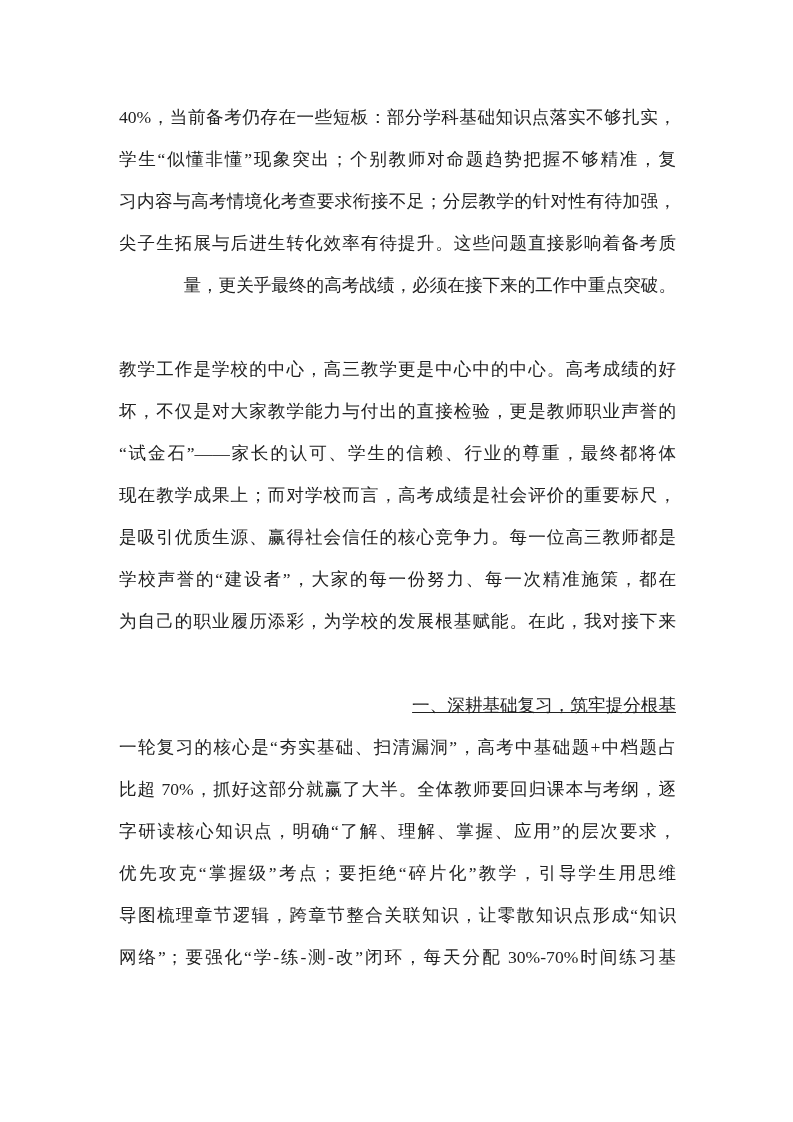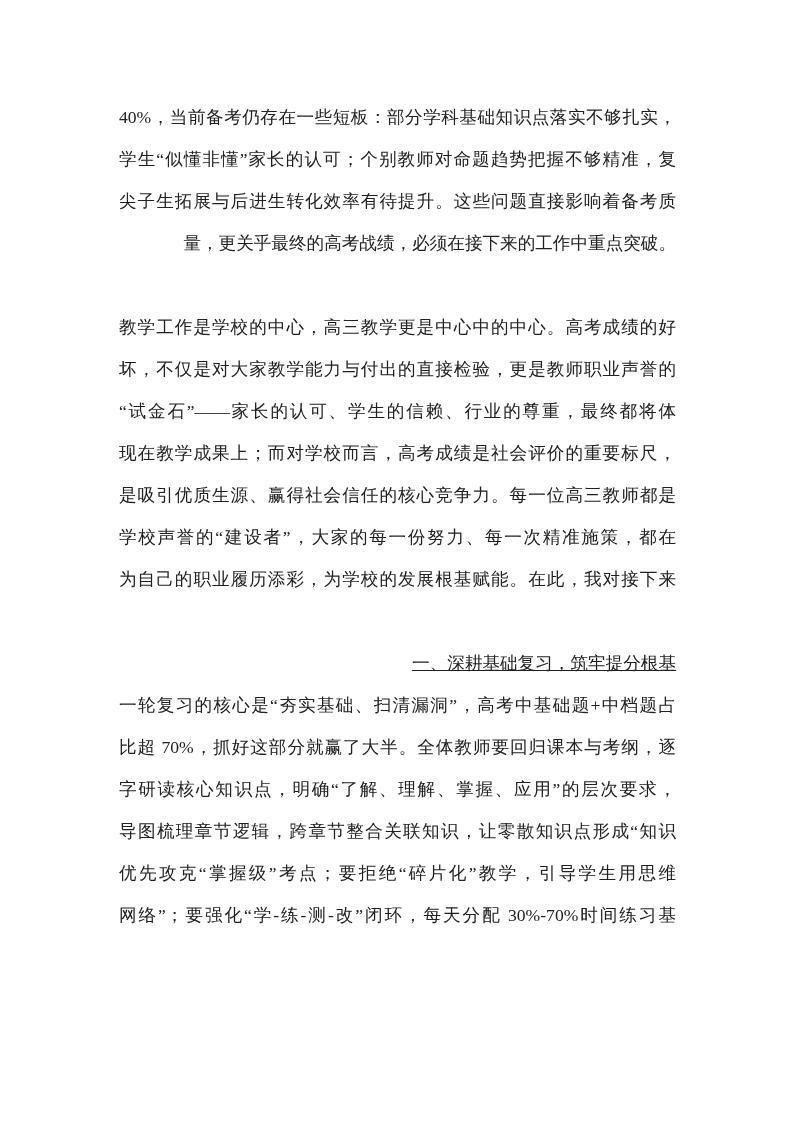--- a/index.html
+++ b/index.html
@@ -46,21 +46,22 @@
     text-decoration: underline;
   }
 </style>
 </head>
 <body style="background: rgb(255, 255, 255);">
 
 <div class="page">
   <div class="doc-body" style="color: rgb(33, 33, 33);">
       <div class="block paragraph">
         <div class="line fill">40%，当前备考仍存在一些短板：部分学科基础知识点落实不够扎实，</div>
-        <div class="line fill">学生“似懂非懂”家长的认可；个别教师对命题趋势把握不够精准，复</div>
+        <div class="line fill">学生“似懂非懂”现象突出；个别教师对命题趋势把握不够精准，复</div>
+        <div class="line fill">习内容与高考情境化考查要求衔接不足；分层教学的针对性有待加强，</div>
         <div class="line fill">尖子生拓展与后进生转化效率有待提升。这些问题直接影响着备考质</div>
         <div class="line">量，更关乎最终的高考战绩，必须在接下来的工作中重点突破。</div>
       </div>
       <div class="block spacer"></div>
       <div class="block paragraph">
         <div class="line fill">教学工作是学校的中心，高三教学更是中心中的中心。高考成绩的好</div>
         <div class="line fill">坏，不仅是对大家教学能力与付出的直接检验，更是教师职业声誉的</div>
         <div class="line fill">“试金石”——家长的认可、学生的信赖、行业的尊重，最终都将体</div>
         <div class="line fill">现在教学成果上；而对学校而言，高考成绩是社会评价的重要标尺，</div>
         <div class="line fill">是吸引优质生源、赢得社会信任的核心竞争力。每一位高三教师都是</div>
@@ -68,18 +69,18 @@
         <div class="line fill">为自己的职业履历添彩，为学校的发展根基赋能。在此，我对接下来</div>
       </div>
       <div class="block spacer"></div>
       <div class="block heading">
         <div class="line">一、深耕基础复习，筑牢提分根基</div>
       </div>
       <div class="block paragraph">
         <div class="line fill">一轮复习的核心是“夯实基础、扫清漏洞”，高考中基础题+中档题占</div>
         <div class="line fill">比超 70%，抓好这部分就赢了大半。全体教师要回归课本与考纲，逐</div>
         <div class="line fill">字研读核心知识点，明确“了解、理解、掌握、应用”的层次要求，</div>
+        <div class="line fill">优先攻克“掌握级”考点；要拒绝“碎片化”教学，引导学生用思维</div>
         <div class="line fill">导图梳理章节逻辑，跨章节整合关联知识，让零散知识点形成“知识</div>
-        <div class="line fill">优先攻克“掌握级”考点；要拒绝“碎片化”教学，引导学生用思维</div>
         <div class="line fill">网络”；要强化“学-练-测-改”闭环，每天分配 30%-70%时间练习基</div>
       </div>
     </div>
 </div>
 
 </body></html>

